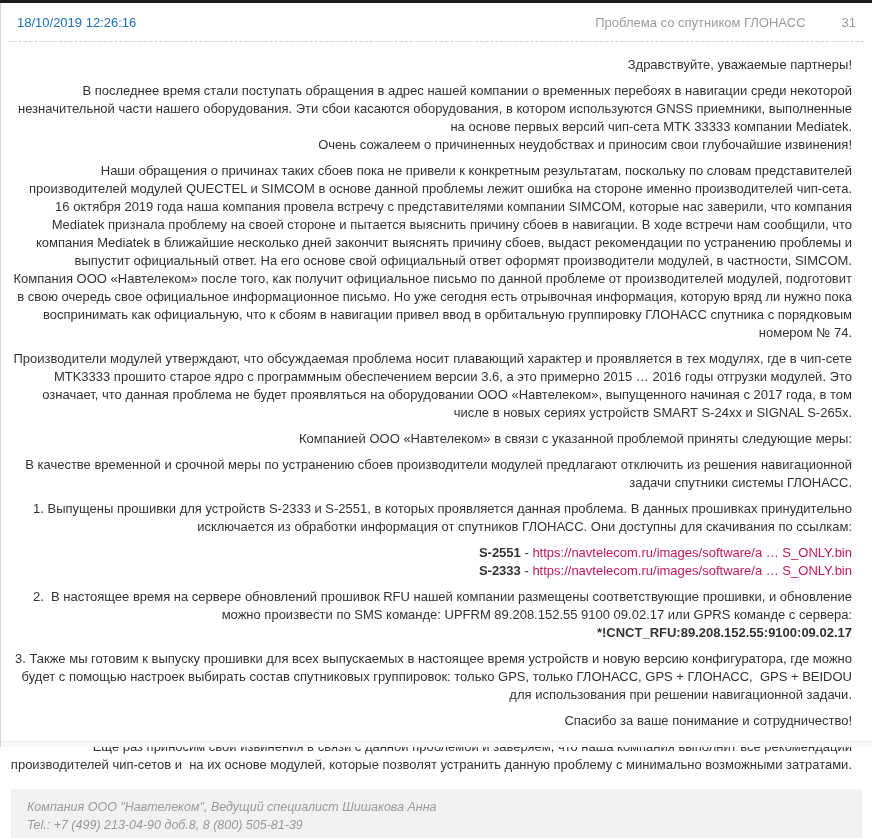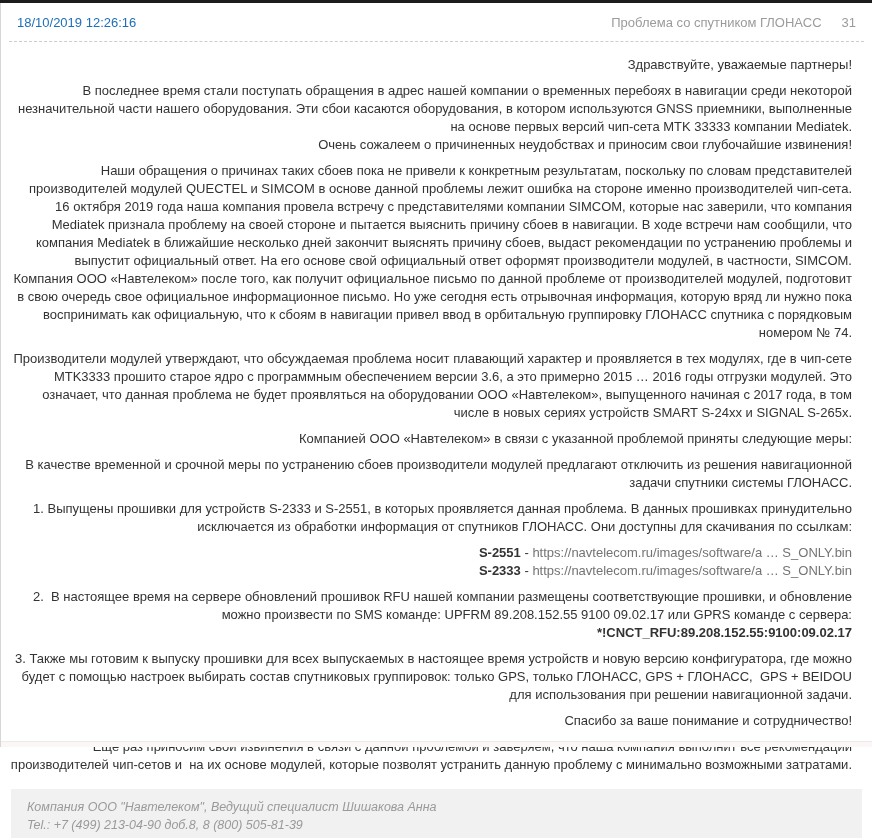--- a/index.html
+++ b/index.html
@@ -8,26 +8,26 @@
     font-family:"Liberation Sans", sans-serif;
   }
   .topbar{height:3px;background:#1c1c1c;}
   .page{position:relative;height:744px;box-sizing:border-box;border-left:1px solid #d6d6d6;background:#fff;}
   .post-header{
     display:flex;justify-content:space-between;align-items:baseline;
     margin:0 8px;padding:12px 8px 11px 8px;
     border-bottom:1px dashed #cdcdcd;font-size:13px;
   }
   .post-date{color:#1d6fb8;text-decoration:none;}
-  .header-right{display:flex;align-items:baseline;gap:20px;color:#9b9b9b;}
+  .header-right{display:flex;align-items:baseline;gap:36px;color:#9b9b9b;}
   .topic-title{color:#9b9b9b;}
   .post-number{color:#9b9b9b;text-decoration:none;}
   .post-body{padding:14px 20px 0 9px;font-size:13px;line-height:18px;color:#333;text-align:right;}
   .para{margin:0 0 8px 0;white-space:pre-wrap;}
-  .para a{color:#737373;text-decoration:none;margin-top:28px;}
+  .para a{color:#be185d;text-decoration:none;margin-top:28px;}
   .para strong{font-weight:bold;color:#333;}
   .signature{
     margin:15px 10px 0 10px;background:#f1f1f1;
     padding:9px 16px;font-size:12.5px;line-height:18px;
     font-style:italic;color:#9a9a9a;
   }
   .sig-line{margin:0;}
   .bottom-strip{
     position:absolute;left:0;right:0;bottom:0;height:5px;
     background:#fbf7f7;border-top:1px solid #f0e9e9;

